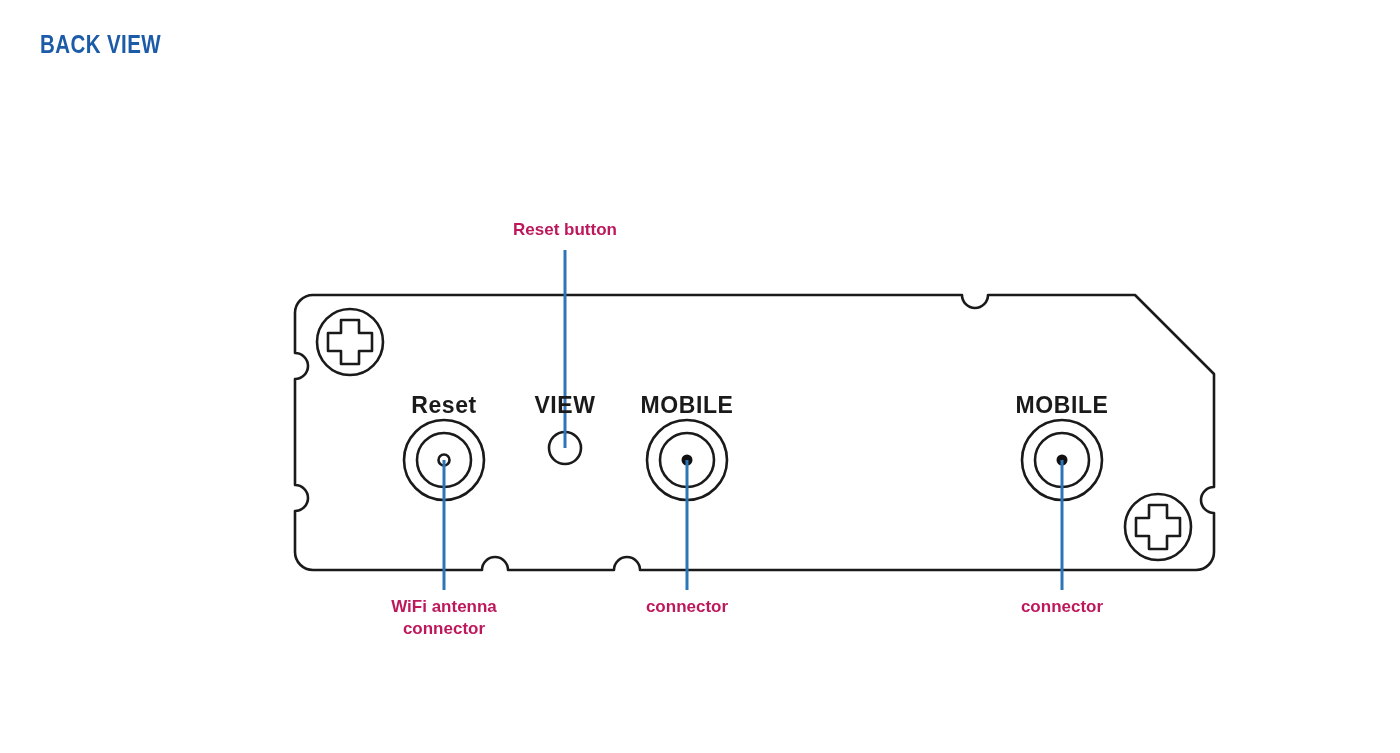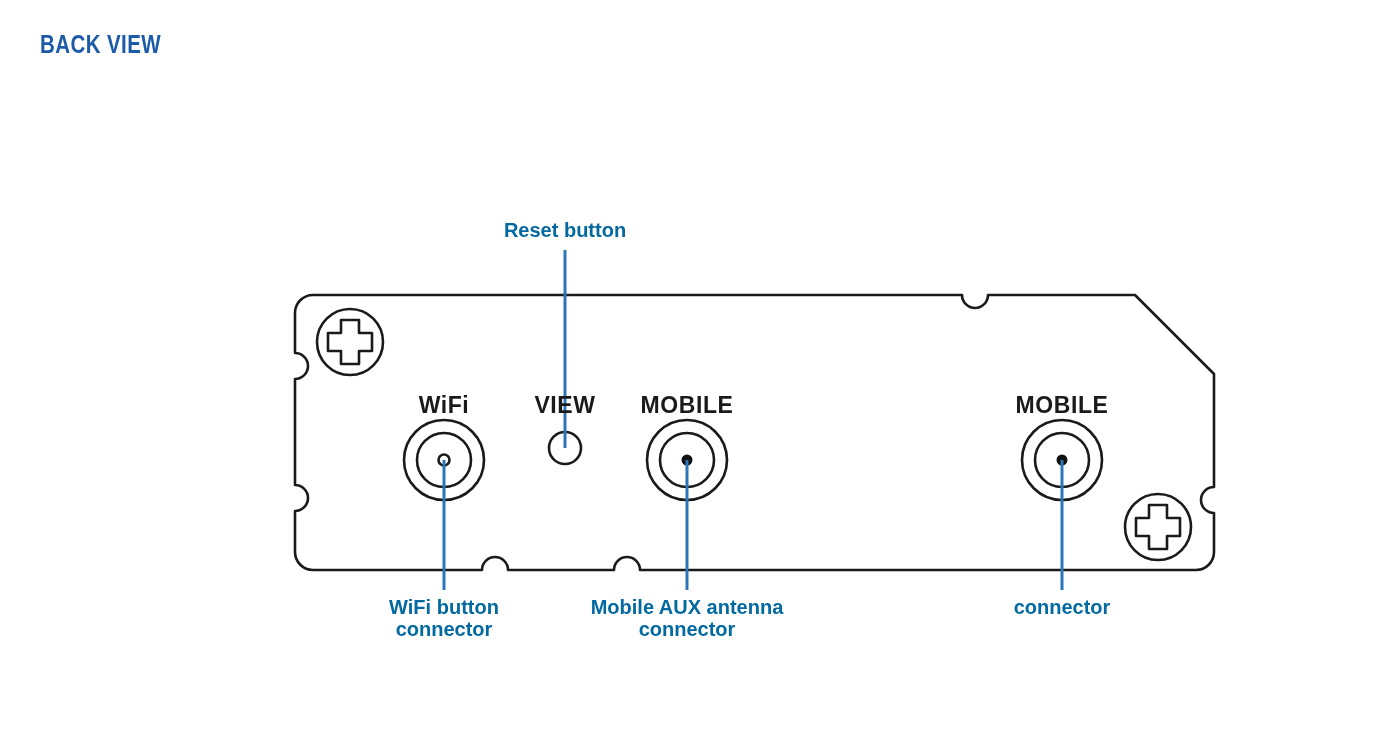--- a/index.html
+++ b/index.html
@@ -51,23 +51,23 @@
     font-size: 23px;
     letter-spacing: 0.6px;
     color: #1a1a1a;
     white-space: nowrap;
     transform: translateX(-50%);
   }
   .callout {
     position: absolute;
     font-family: "Liberation Sans", sans-serif;
     font-weight: bold;
-    font-size: 20px;
+    font-size: 17px;
     line-height: 22px;
-    color: #0369a1;
+    color: #be185d;
     text-align: center;
     white-space: nowrap;
     transform: translateX(-50%);
   }
   .callout .ln { display: block; }
 </style>
 </head>
 <body>
 
 <div class="view-title">BACK VIEW</div>
@@ -138,34 +138,33 @@
 
     <g stroke="#2c75b8" stroke-width="3" stroke-linecap="butt">
       <line x1="565" y1="250" x2="565" y2="448"></line>
       <line x1="444" y1="460" x2="444" y2="590"></line>
       <line x1="687" y1="460" x2="687" y2="590"></line>
       <line x1="1062" y1="460" x2="1062" y2="590"></line>
     </g>
   </svg>
 </div>
 
-<div class="silk-label" style="left:444px; top:392px;">WiFi</div>
+<div class="silk-label" style="left:444px; top:392px;">Reset</div>
 <div class="silk-label" style="left:565px; top:392px;">VIEW</div>
 <div class="silk-label" style="left:687px; top:392px;">MOBILE</div>
 <div class="silk-label" style="left:1062px; top:392px;">MOBILE</div>
 
 <div class="callout" style="left:565px; top:219px;">
   <span class="ln">Reset button</span>
 </div>
 
 <div class="callout" style="left:444px; top:596px;">
-  <span class="ln">WiFi button</span>
+  <span class="ln">WiFi antenna</span>
   <span class="ln">connector</span>
 </div>
 
 <div class="callout" style="left:687px; top:596px;">
-  <span class="ln">Mobile AUX antenna</span>
   <span class="ln">connector</span>
 </div>
 
 <div class="callout" style="left:1062px; top:596px;">
   <span class="ln">connector</span>
 </div>
 
 </body></html>

